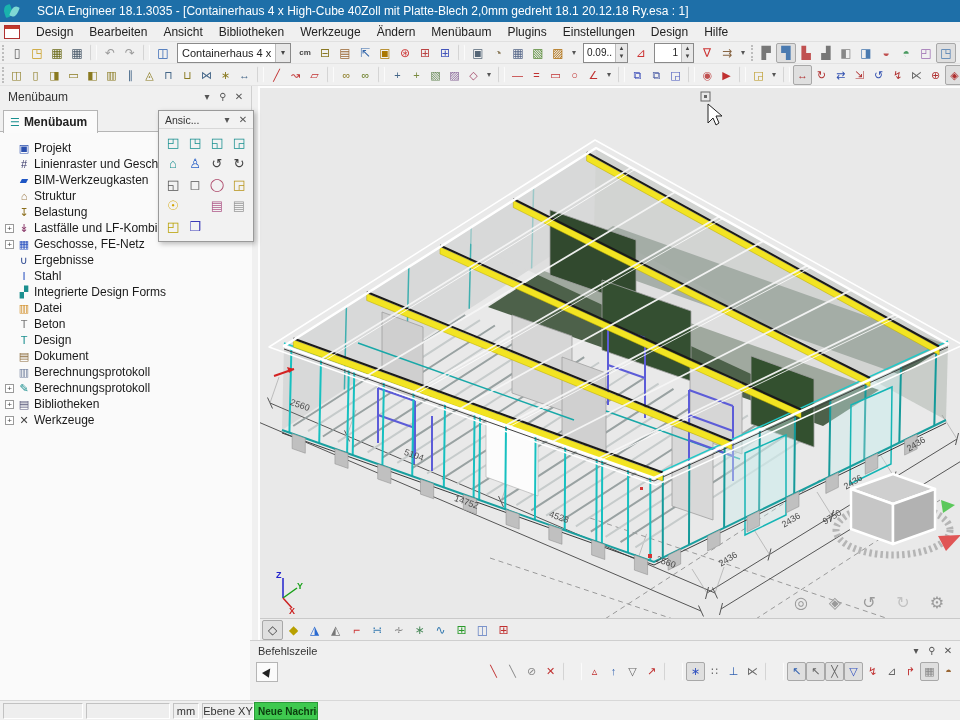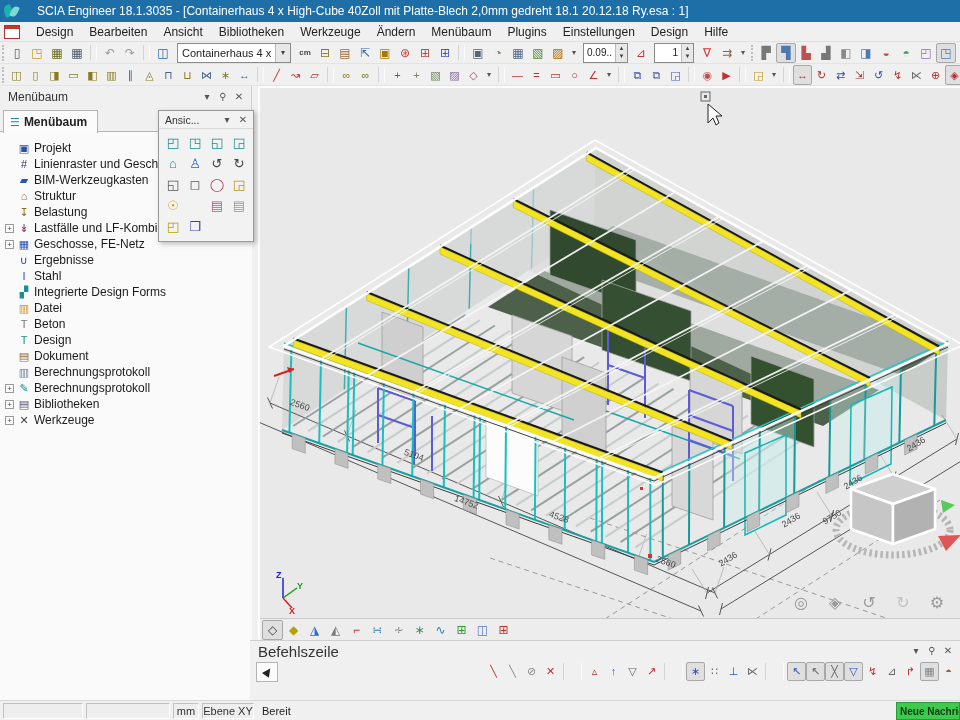--- a/index.html
+++ b/index.html
@@ -79,21 +79,21 @@
   .axZ{left:16px;top:482px;color:#2222cc;} .axY{left:37px;top:493px;color:#18a018;} .axX{left:29px;top:518px;color:#cc2222;}
   .navicons{position:absolute;right:12px;bottom:26px;display:flex;gap:12px;z-index:4;}
   .navicons .ic{font-size:16px;width:20px;height:20px;line-height:20px;}
   .vstrip{position:absolute;left:0;bottom:0;width:100%;height:22px;background:#ededed;border-top:1px solid #c9c9c9;
           display:flex;align-items:center;padding-left:2px;box-sizing:border-box;z-index:4;}
   .vstrip .ic{width:19px;height:18px;line-height:18px;font-size:12px;}
   
   .cmdpanel{position:absolute;left:250px;top:640px;width:710px;height:60px;background:#f0f0f0;box-sizing:border-box;
             border-top:1px solid #cfcfcf;}
   .cmd-head{height:20px;display:flex;align-items:center;padding:0 4px 0 8px;color:#333;}
-  .cmd-head .cmd-title{flex:1;font-size:15px;}
+  .cmd-head .cmd-title{flex:1;font-size:11px;}
   .cmd-row{height:21px;display:flex;align-items:center;padding:0 2px;}
   .cmd-cursor{width:20px;height:18px;border:1px solid #b5b5b5;background:#fbfbfb;text-align:center;line-height:17px;
               font-size:11px;color:#222;transform-origin:center;margin-left:4px;}
   .cmd-cursor span{display:inline-block;transform:rotate(-55deg);}
   .cmd-spacer{flex:1;}
   .cmd-row .ic{width:17px;height:17px;line-height:17px;font-size:11px;}
   .cmd-input{height:17px;margin:0 2px;background:#fff;border:1px solid #7a7a7a;display:flex;align-items:center;
              padding-left:5px;font-size:12px;color:#000;}
   
   .statusbar{position:absolute;left:0;top:700px;width:960px;height:20px;background:#f0f0f0;display:flex;
@@ -589,15 +589,14 @@
       
     <span class="ic" style="color: rgb(192, 48, 48);">╲</span><span class="ic" style="color: rgb(136, 136, 136);">╲</span><span class="ic" style="color: rgb(136, 136, 136);">⊘</span><span class="ic" style="color: rgb(192, 48, 48);">✕</span><span class="ic sep"></span><span class="ic" style="color: rgb(192, 48, 48);">▵</span><span class="ic" style="color: rgb(48, 96, 176);">↑</span><span class="ic" style="color: rgb(102, 102, 102);">▽</span><span class="ic" style="color: rgb(192, 48, 48);">↗</span><span class="ic sep"></span><span class="ic pressed" style="color: rgb(48, 80, 192);">∗</span><span class="ic" style="color: rgb(102, 102, 102);">∷</span><span class="ic" style="color: rgb(48, 96, 176);">⊥</span><span class="ic" style="color: rgb(102, 102, 102);">⋉</span><span class="ic sep"></span><span class="ic pressed" style="color: rgb(48, 96, 176);">↖</span><span class="ic pressed" style="color: rgb(102, 102, 102);">↖</span><span class="ic pressed" style="color: rgb(102, 102, 102);">╳</span><span class="ic pressed" style="color: rgb(48, 80, 192);">▽</span><span class="ic" style="color: rgb(192, 48, 48);">↯</span><span class="ic" style="color: rgb(102, 102, 102);">⊿</span><span class="ic" style="color: rgb(192, 48, 48);">↱</span><span class="ic pressed" style="color: rgb(136, 136, 136);">▦</span><span class="ic" style="color: rgb(153, 102, 51);">◓</span></span>
   </div>
 </div>
 
 <div class="statusbar">
   <span class="scell sc1"></span>
   <span class="scell sc2"></span>
   <span class="scell sc3">mm</span>
   <span class="scell sc4">Ebene XY</span>
-  <span class="sready">Bereit</span>
   <span class="msgbtn">Neue Nachrichten</span>
 </div>
 
 </body></html>

